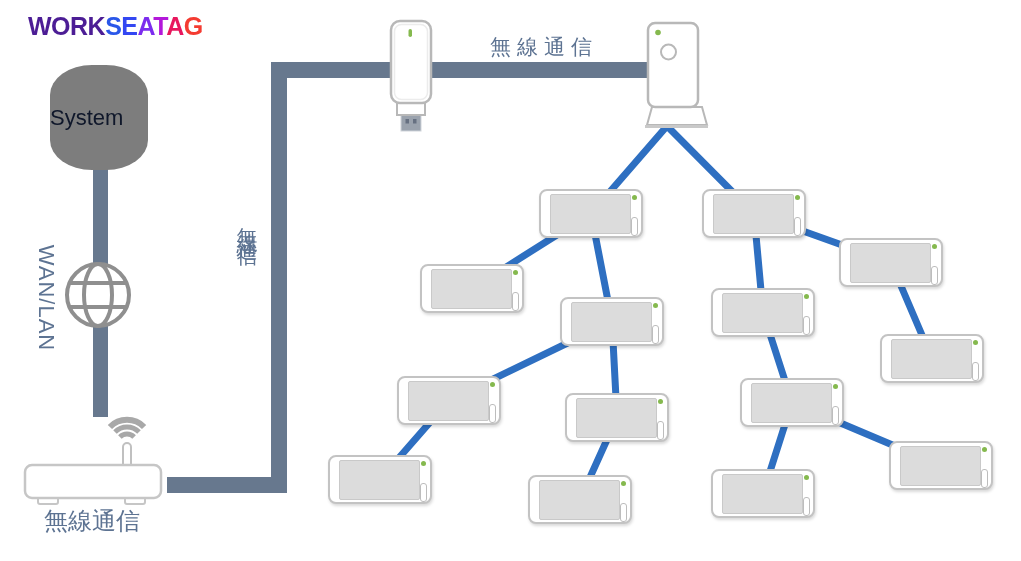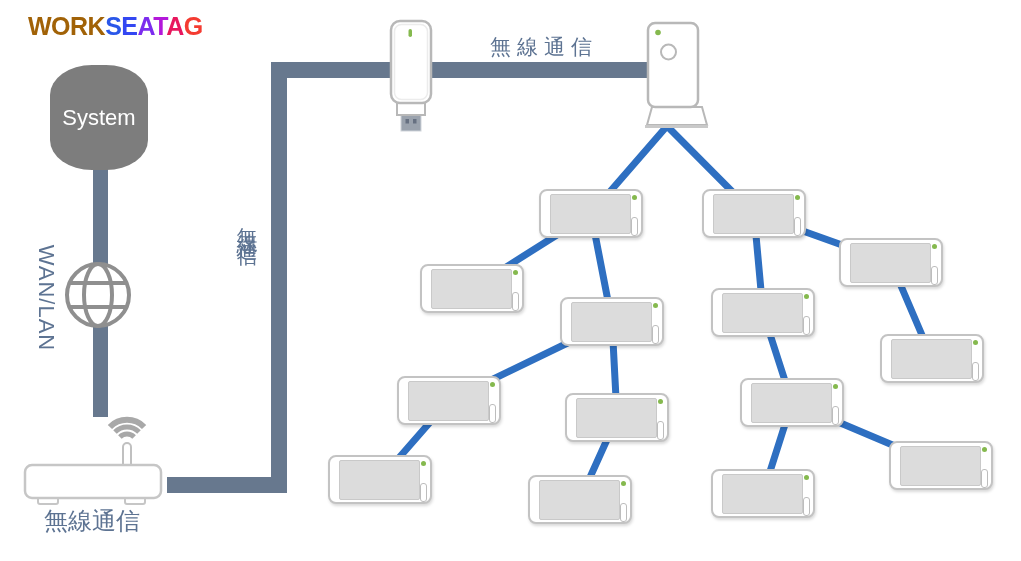--- a/index.html
+++ b/index.html
@@ -2,33 +2,33 @@
 <html><head>
 <meta charset="utf-8">
 <style>
   html,body{margin:0;padding:0;background:#fff;}
   #canvas{
     position:relative;width:1021px;height:561px;background:#fff;overflow:hidden;
     font-family:"Liberation Sans","DejaVu Sans",sans-serif;
   }
   
   .logo{position:absolute;left:28px;top:12px;font-size:25px;font-weight:bold;letter-spacing:-0.5px;white-space:nowrap;}
-  .logo .prefix{color:#a16207;}
+  .logo .prefix{color:#4c1d95;}
   
   .bar{position:absolute;background:var(--trunk);}
   #bar-left{left:93px;top:167px;width:15px;height:250px;}
   #bar-vert{left:271px;top:62px;width:16px;height:431px;}
   #bar-top{left:271px;top:62px;width:377px;height:16px;}
   #bar-bottom{left:167px;top:477px;width:120px;height:16px;}
   
   .system{
     position:absolute;left:50px;top:65px;width:98px;height:105px;
     background:var(--system_fill);border-radius:42px/30px;
-    display:flex;align-items:center;justify-content:center;
-    color:#ffffff;font-size:22px;
+    display:flex;align-items:center;justify-content:flex-start;
+    color:#0f172a;font-size:22px;
   }
   
   .lbl{position:absolute;color:var(--label_text);}
   #wanlan{left:46px;top:298px;transform:translate(-50%,-50%) rotate(90deg);font-size:22px;letter-spacing:1px;white-space:nowrap;}
   #wireless-side{left:233px;top:211px;writing-mode:vertical-rl;text-orientation:upright;font-size:21px;letter-spacing:6px;}
   #wireless-top{left:490px;top:33px;font-size:21px;letter-spacing:6px;white-space:nowrap;}
   #router-label{left:26px;top:505px;width:132px;text-align:center;font-size:24px;}
   
   .abs{position:absolute;}
   #links{left:0;top:0;pointer-events:none;}

